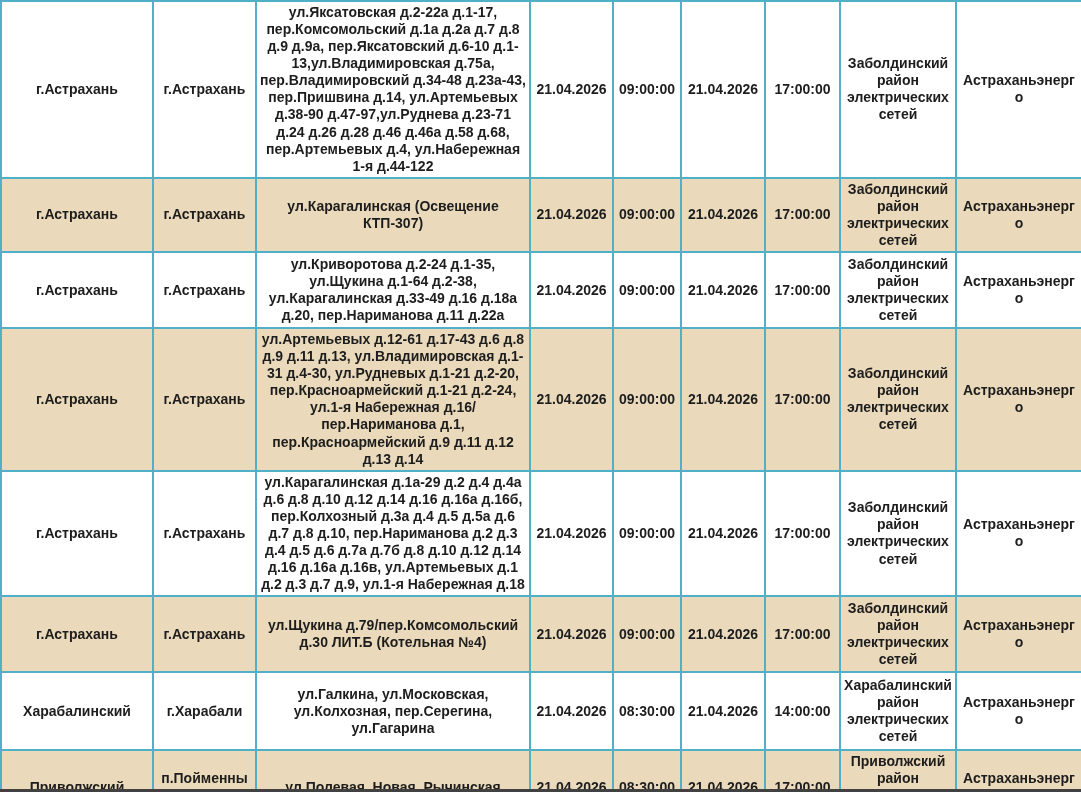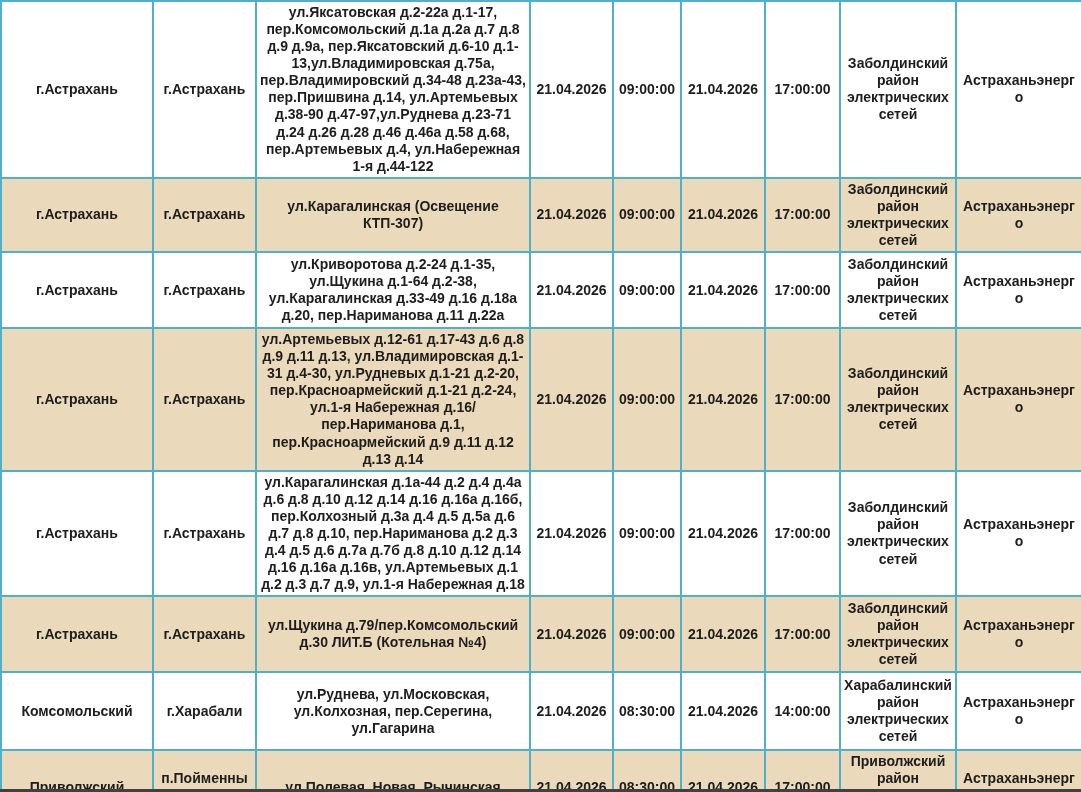--- a/index.html
+++ b/index.html
@@ -121,43 +121,43 @@
       <td>21.04.2026</td>
       <td>09:00:00</td>
       <td>21.04.2026</td>
       <td>17:00:00</td>
       <td>Заболдинский район электрических сетей</td>
       <td>Астраханьэнерго</td>
     </tr>
     <tr>
       <td>г.Астрахань</td>
       <td>г.Астрахань</td>
-      <td>ул.Карагалинская д.1а-44 д.2 д.4 д.4а д.6 д.8 д.10 д.12 д.14 д.16 д.16а д.16б, пер.Колхозный д.3а д.4 д.5 д.5а д.6 д.7 д.8 д.10, пер.Нариманова д.2 д.3 д.4 д.5 д.6 д.7а д.7б д.8 д.10 д.12 д.14 д.16 д.16а д.16в, ул.Артемьевых д.1 д.2 д.3 д.7 д.9, ул.1-я Набережная д.18</td>
+      <td>ул.Карагалинская д.1а-29 д.2 д.4 д.4а д.6 д.8 д.10 д.12 д.14 д.16 д.16а д.16б, пер.Колхозный д.3а д.4 д.5 д.5а д.6 д.7 д.8 д.10, пер.Нариманова д.2 д.3 д.4 д.5 д.6 д.7а д.7б д.8 д.10 д.12 д.14 д.16 д.16а д.16в, ул.Артемьевых д.1 д.2 д.3 д.7 д.9, ул.1-я Набережная д.18</td>
       <td>21.04.2026</td>
       <td>09:00:00</td>
       <td>21.04.2026</td>
       <td>17:00:00</td>
       <td>Заболдинский район электрических сетей</td>
       <td>Астраханьэнерго</td>
     </tr>
     <tr>
       <td>г.Астрахань</td>
       <td>г.Астрахань</td>
       <td>ул.Щукина д.79/пер.Комсомольский д.30 ЛИТ.Б (Котельная №4)</td>
       <td>21.04.2026</td>
       <td>09:00:00</td>
       <td>21.04.2026</td>
       <td>17:00:00</td>
       <td>Заболдинский район электрических сетей</td>
       <td>Астраханьэнерго</td>
     </tr>
     <tr>
-      <td>Комсомольский</td>
+      <td>Харабалинский</td>
       <td>г.Харабали</td>
-      <td>ул.Руднева, ул.Московская, ул.Колхозная, пер.Серегина, ул.Гагарина</td>
+      <td>ул.Галкина, ул.Московская, ул.Колхозная, пер.Серегина, ул.Гагарина</td>
       <td>21.04.2026</td>
       <td>08:30:00</td>
       <td>21.04.2026</td>
       <td>14:00:00</td>
       <td>Харабалинский район электрических сетей</td>
       <td>Астраханьэнерго</td>
     </tr>
     <tr>
       <td>Приволжский</td>
       <td>п.Пойменный</td>

